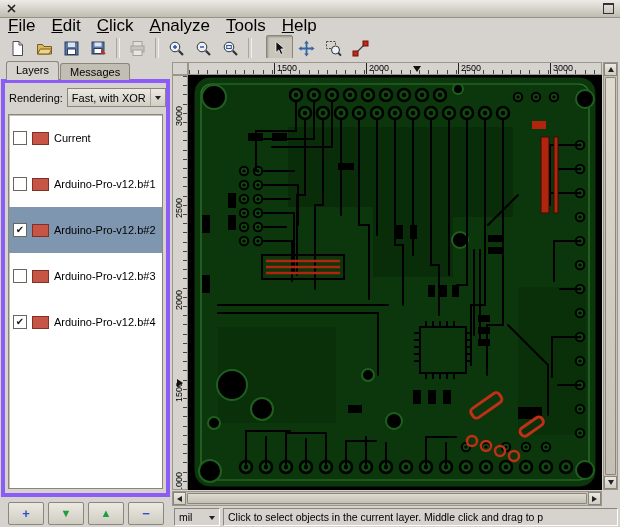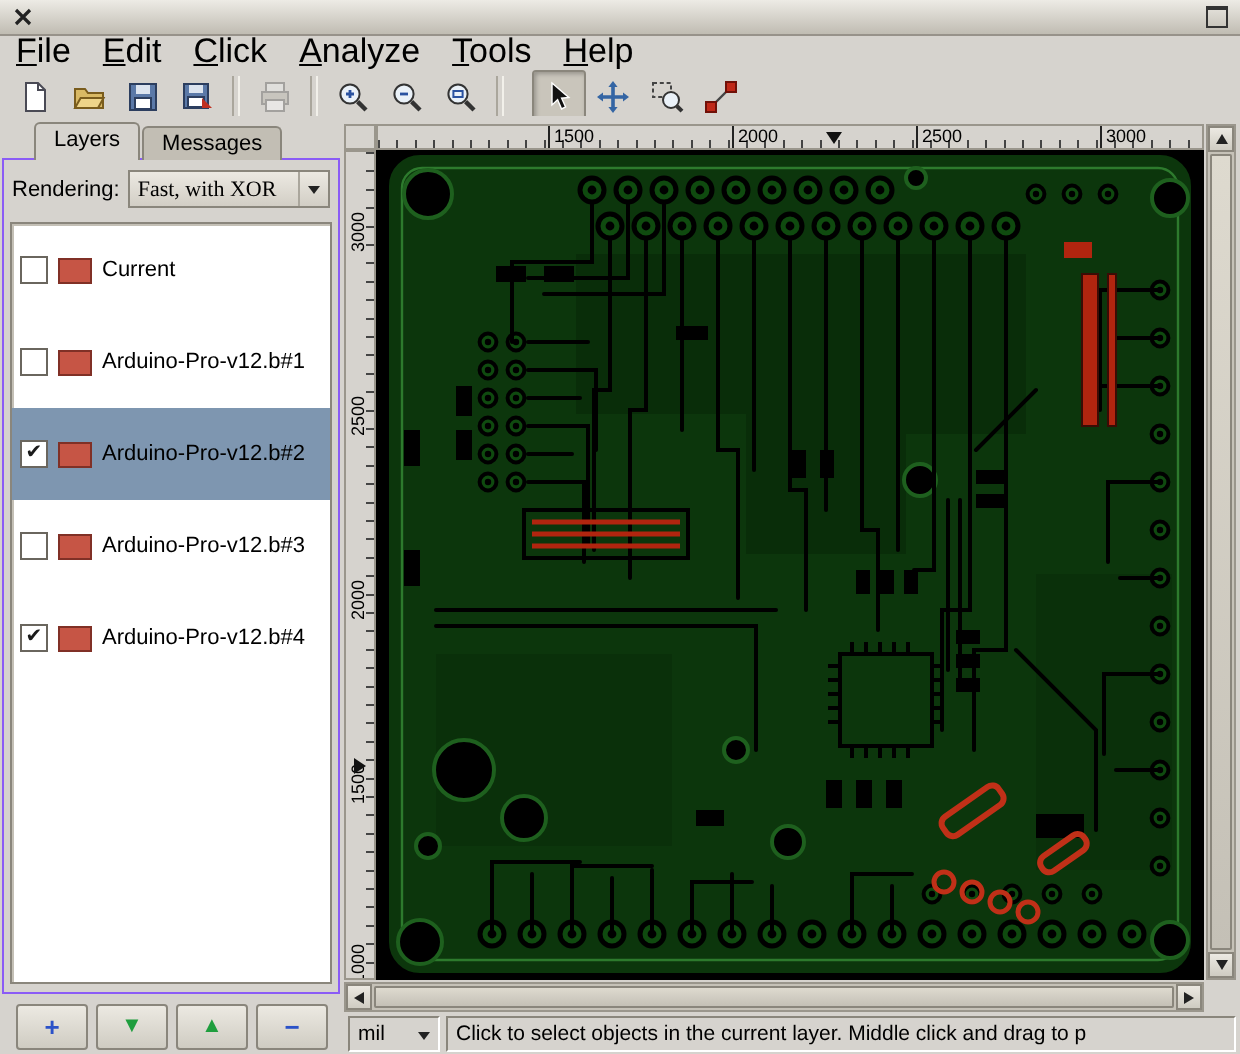--- a/index.html
+++ b/index.html
@@ -29,30 +29,30 @@
   .tbtn{width:25px;height:24px;display:flex;align-items:center;justify-content:center;
     border:1px solid transparent;border-radius:2px;}
   .tbtn.pressed{border:1px solid #8a867c;background:#c9c5bb;
     box-shadow:inset 1px 1px 2px rgba(0,0,0,.25);}
   .tbtn.disabled{opacity:.45;}
   .tsep{width:2px;height:20px;border-left:1px solid #aaa69c;border-right:1px solid #f2f0ea;margin:0 4px;}
   .tgap{width:10px;}
 
   
   .sidebar{position:absolute;left:0;top:61px;width:172px;height:466px;}
-  .tabs{position:absolute;top:0;left:17px;height:19px;display:flex;align-items:flex-end;z-index:2;}
+  .tabs{position:absolute;top:0;left:6px;height:19px;display:flex;align-items:flex-end;z-index:2;}
   .tab{padding:2px 9px 2px;border:1px solid #8a867c;border-bottom:none;
     border-radius:3px 3px 0 0;background:#c2beb4;margin-right:1px;font-size:11px;}
   .tab.active{background:var(--chrome,#d6d3ce);padding-bottom:4px;}
   .panel{position:absolute;top:18px;left:1px;right:2px;bottom:30px;
-    border:1px solid #8b5cf6;background:var(--chrome,#d6d3ce);}
+    border:4px solid #8b5cf6;background:var(--chrome,#d6d3ce);}
   .render-row{display:flex;align-items:center;gap:4px;padding:5px 4px 4px;}
   .render-label{white-space:nowrap;}
   .combo{flex:1;display:flex;align-items:stretch;border:1px solid #8a867c;
-    background:linear-gradient(#ece9e2,#d2cec5);height:19px;box-sizing:border-box;font-family:Liberation Serif, serif;}
+    background:linear-gradient(#ece9e2,#d2cec5);height:19px;box-sizing:border-box;}
   .combo-text{flex:1;display:flex;align-items:center;padding:0 4px;font-size:11px;
     white-space:nowrap;overflow:hidden;}
   .combo-arrow{width:14px;display:flex;align-items:center;justify-content:center;
     border-left:1px solid #aaa69c;}
   .arr-down{width:0;height:0;border:3.5px solid transparent;border-top:4.5px solid #222;margin-top:4px;}
 
   .layer-list{position:absolute;top:31px;left:3px;right:3px;bottom:4px;background:#fff;
     border:1px solid #8a867c;box-shadow:inset 1px 1px 0 #c4c0b6;overflow:hidden;}
   .lrow{display:flex;align-items:center;gap:5px;height:18px;padding:14px 4px;}
   .lrow.selected{background:var(--selection,#7e96b0);}

